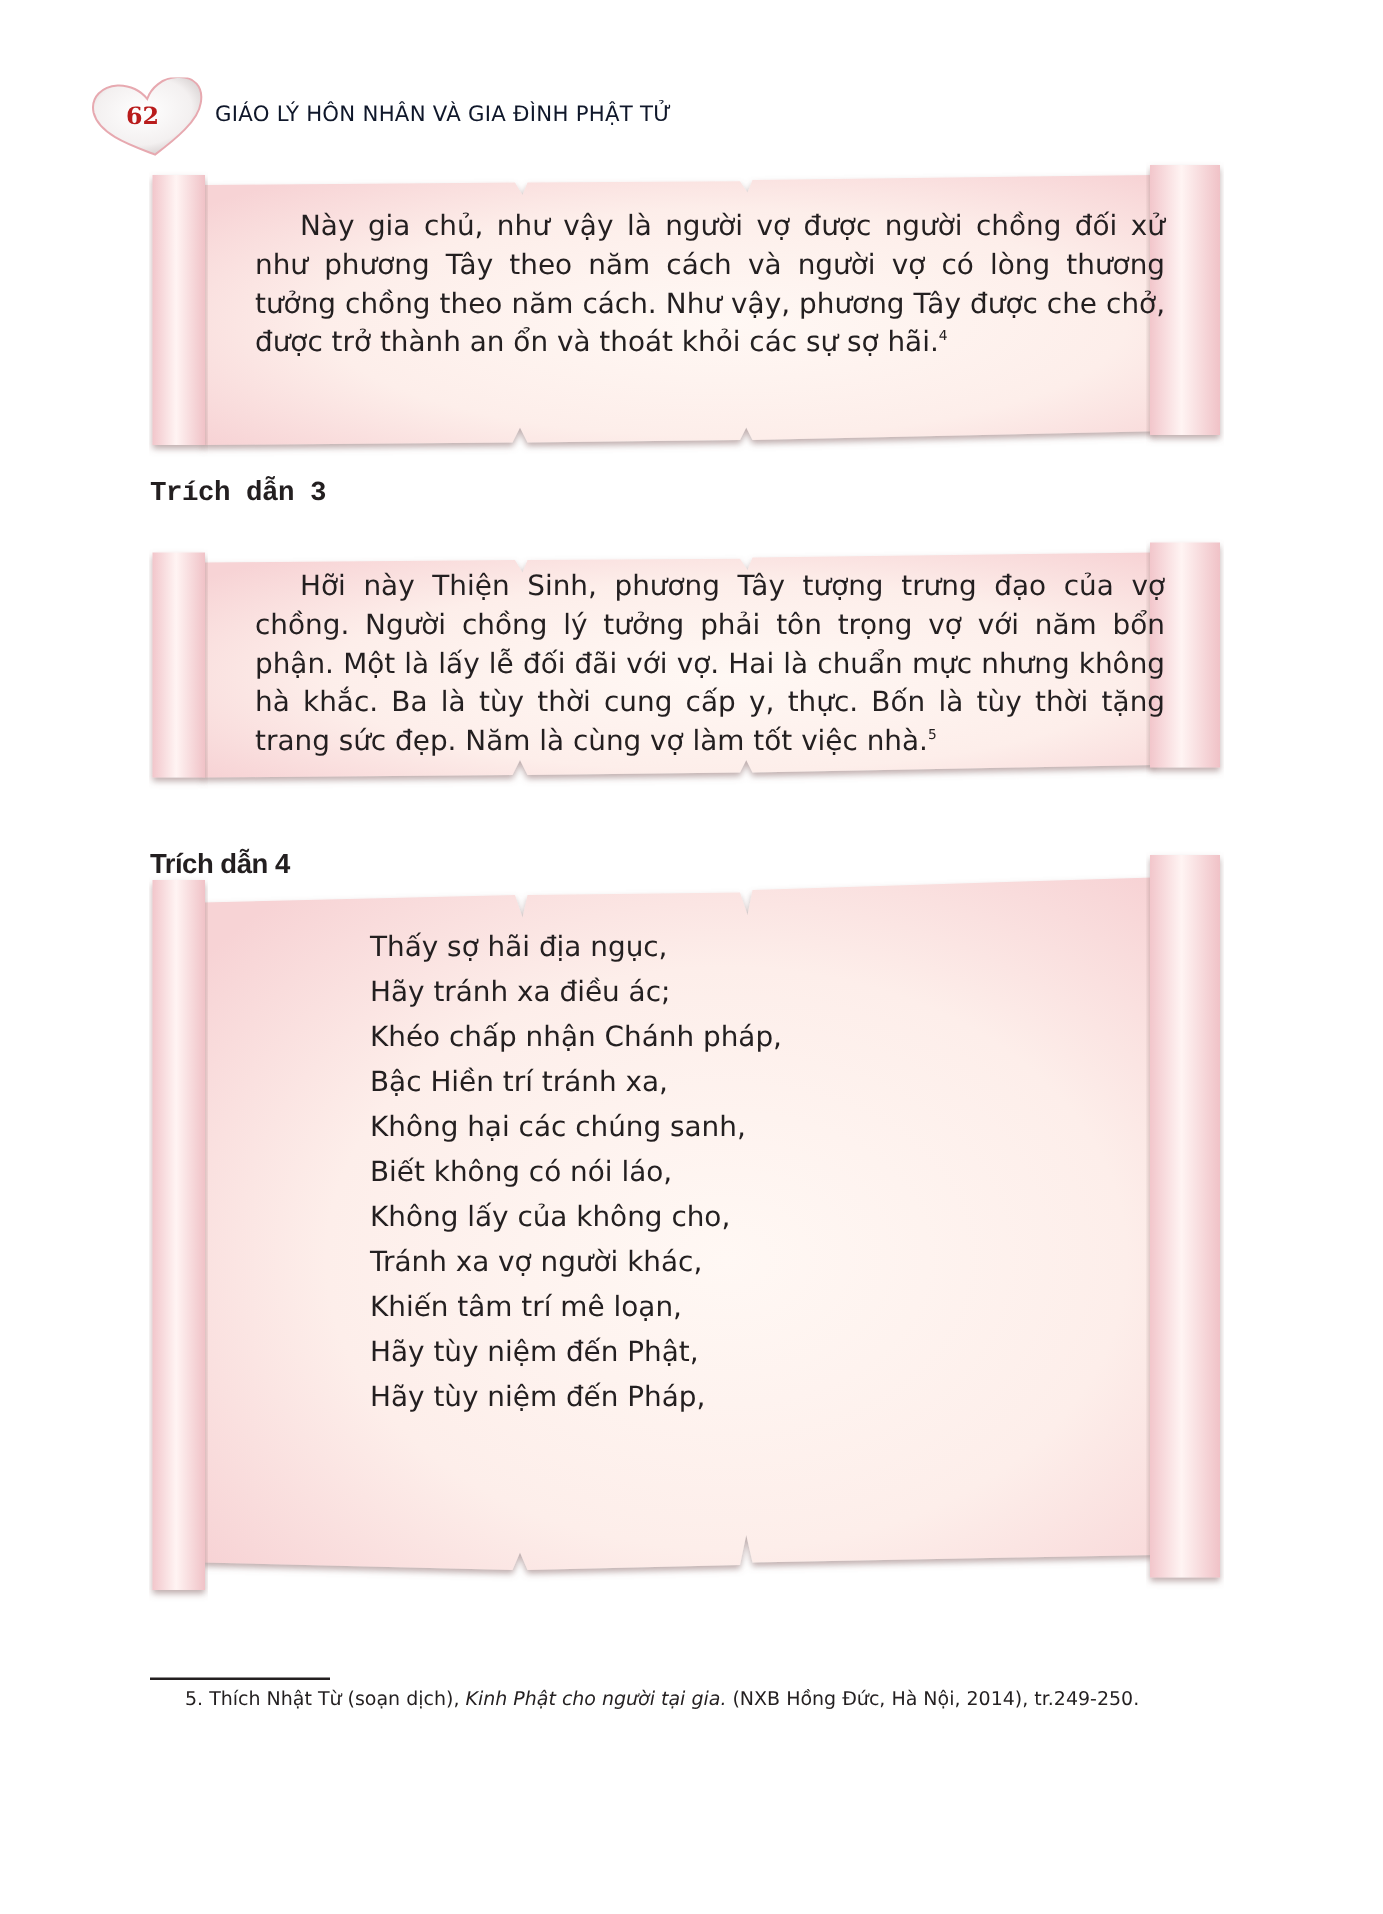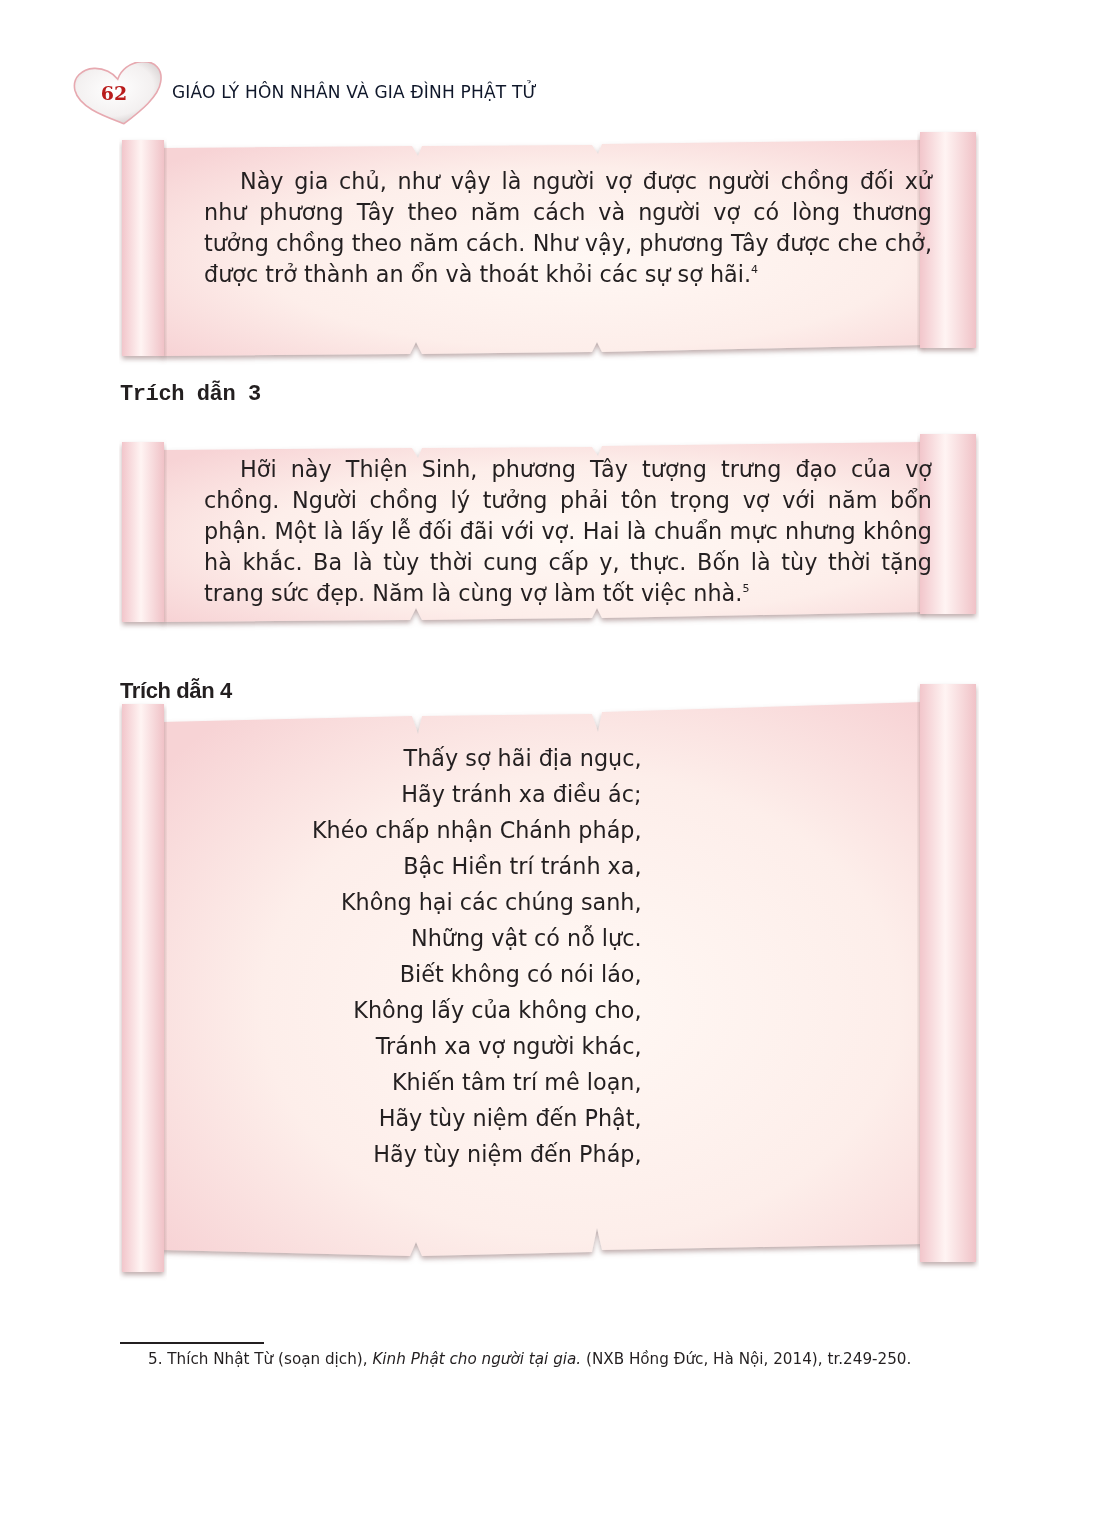--- a/index.html
+++ b/index.html
@@ -95,27 +95,26 @@
 </div>
 
 <div class="heading" style="top:657px;margin-top:21px;">Trích dẫn 4</div>
 
 <div class="scroll" style="left:122px; top:682px; width:858px; height:600px;">
   <svg class="bg" viewBox="0 0 858 600" preserveAspectRatio="none">
     <path d="M40 40 L290 34 L296 52 L300 34 L470 32 L476 50 L480 30 L800 20 L802 562 L480 568 L475 546 L470 570 L300 574 L294 560 L288 574 L40 568 Z" fill="url(#sf1)" filter="url(#sh)"></path>
     <rect x="0" y="22" width="42" height="568" fill="url(#roll)" filter="url(#sh)"></rect>
     <rect x="798" y="2" width="56" height="578" fill="url(#roll)" filter="url(#sh)"></rect>
   </svg>
-  <div class="text poem" style="left:190px; top:58px;text-align:right;">
+  <div class="text poem" style="left:174px; top:58px;">
     <div>Thấy sợ hãi địa ngục,</div>
     <div>Hãy tránh xa điều ác;</div>
     <div>Khéo chấp nhận Chánh pháp,</div>
     <div>Bậc Hiền trí tránh xa,</div>
     <div>Không hại các chúng sanh,</div>
-    <div>Những vật có nỗ lực.</div>
     <div>Biết không có nói láo,</div>
     <div>Không lấy của không cho,</div>
     <div>Tránh xa vợ người khác,</div>
     <div>Khiến tâm trí mê loạn,</div>
     <div>Hãy tùy niệm đến Phật,</div>
     <div>Hãy tùy niệm đến Pháp,</div>
   </div>
 </div>
 
 <div class="fn-rule"></div>

